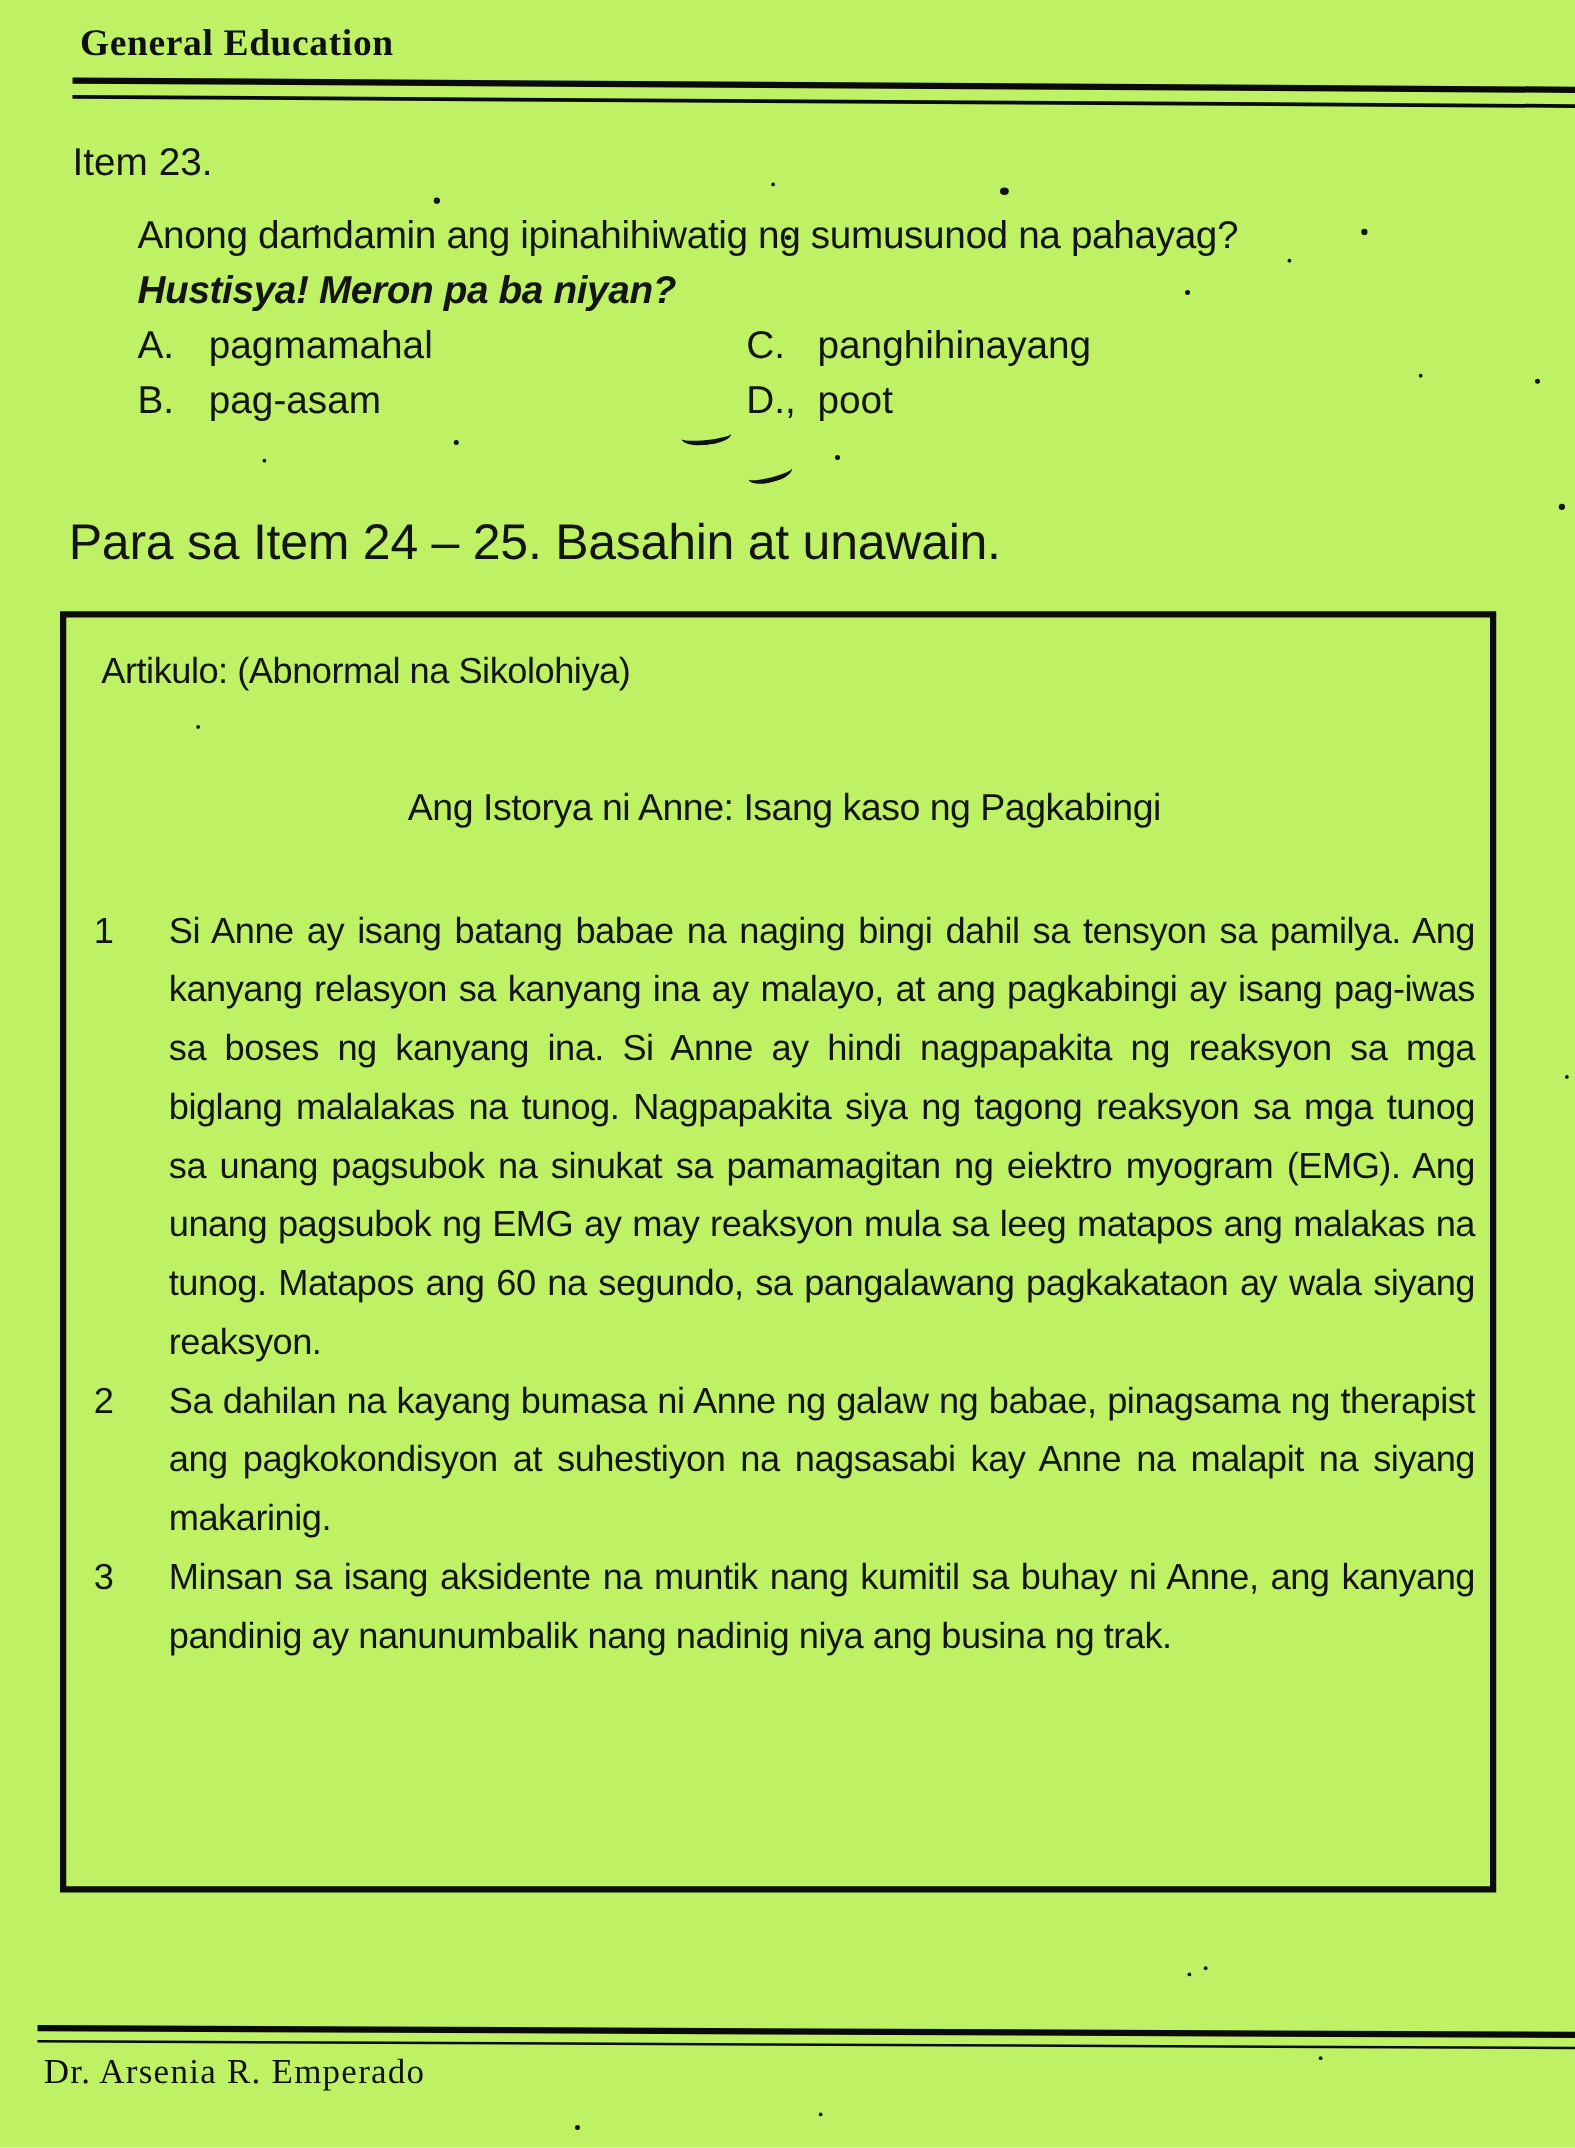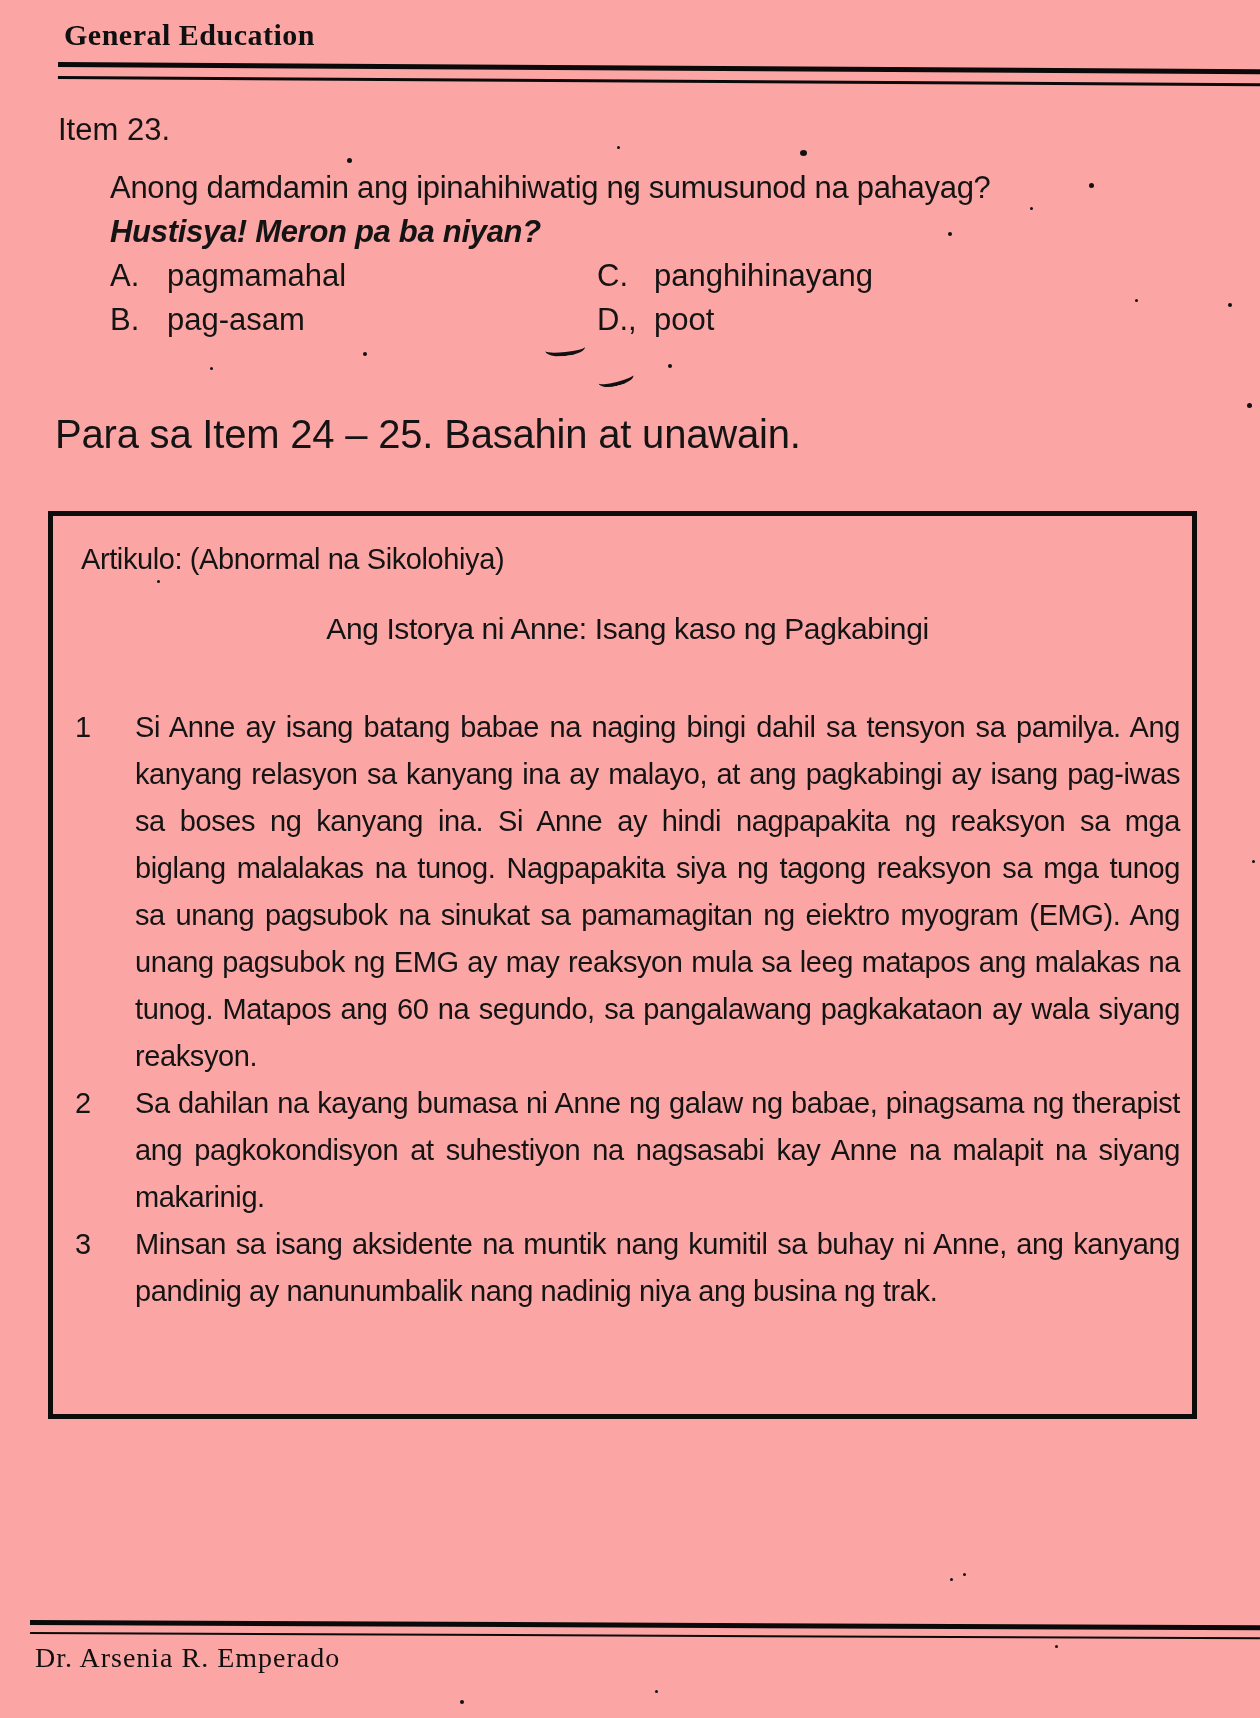--- a/index.html
+++ b/index.html
@@ -1,19 +1,19 @@
 <!DOCTYPE html>
 <html><head>
 <meta charset="utf-8">
 <style>
   html,body{margin:0;padding:0;background:#e8e8e8;}
   .page{
     position:relative;
     width:1260px;height:1718px;
-    background:#fca5a5;
+    background:#bef264;
     overflow:hidden;
     font-family:"Liberation Sans",sans-serif;
     color:#141414;
   }
   
   .header-title{
     position:absolute;left:64px;top:18px;
     font-family:"Liberation Serif",serif;
     font-size:30px;font-weight:600;letter-spacing:.5px;
     color:#101010;
@@ -32,27 +32,27 @@
     display:grid;grid-template-columns:487px auto;grid-auto-flow:column;
     grid-template-rows:auto auto;row-gap:8px;
     font-size:31px;
   }
   .option{display:flex;}
   .option .letter{width:57px;flex:none;}
   
   .instruction{position:absolute;left:55px;top:412px;font-size:40px;letter-spacing:-.2px;}
   
   .article-box{
-    position:absolute;left:48px;top:511px;width:1149px;height:908px;
+    position:absolute;left:48px;top:489px;width:1149px;height:1025px;
     border:5px solid #0c0c0c;box-sizing:border-box;
     padding:20px 12px 0 22px;
     font-size:29px;line-height:47px;letter-spacing:-.4px;
   }
   .article-label{margin:0 0 0 6px;}
-  .article-title{text-align:center;margin-top:22px;font-size:30px;}
+  .article-title{text-align:center;margin-top:62px;font-size:30px;}
   .paragraphs{margin-top:52px;}
   .para{display:flex;}
   .para .num{width:60px;flex:none;}
   .para .ptext{flex:1;text-align:justify;}
   .attribution{
     margin-top:54px;text-align:right;font-style:italic;
     font-size:30px;line-height:47px;padding-right:8px;letter-spacing:0;
   }
   
   .footer-rule{

